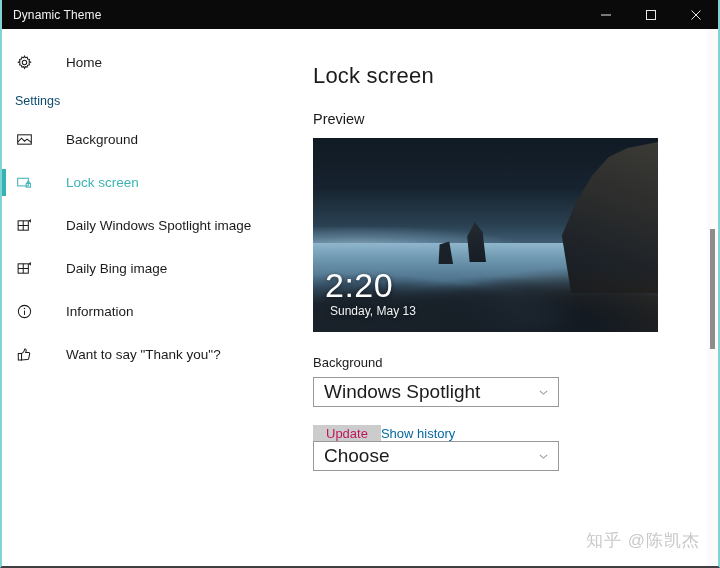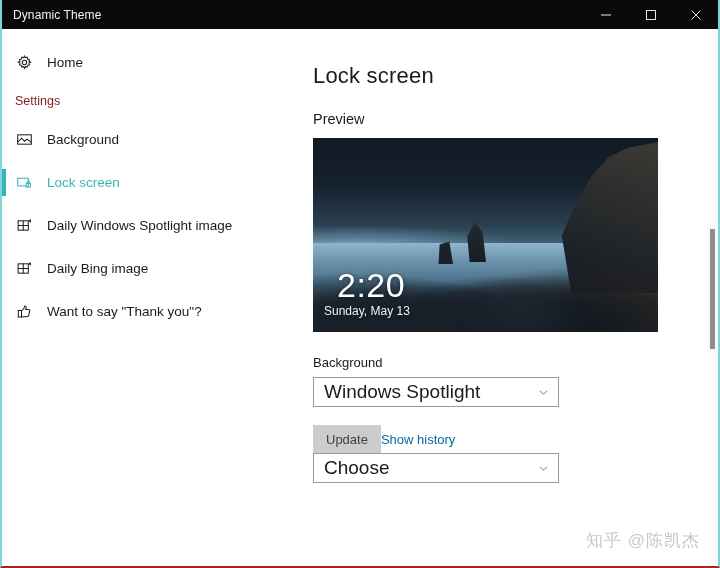--- a/index.html
+++ b/index.html
@@ -14,21 +14,21 @@
     overflow: hidden;
   }
   .window {
     position: relative;
     width: 720px;
     height: 568px;
     box-sizing: border-box;
     background: #ffffff;
     border-left: 2px solid #7fd4d4;
     border-right: 2px solid #7fd4d4;
-    border-bottom: 2px solid #b91c1c;
+    border-bottom: 2px solid #404040;
     display: flex;
     flex-direction: column;
     overflow: hidden;
   }
   
   .titlebar {
     height: 29px;
     min-height: 29px;
     background: #0a0a0a;
     display: flex;
@@ -73,20 +73,21 @@
     padding-top: 12px;
     box-sizing: border-box;
   }
   .nav-item {
     height: 43px;
     display: flex;
     align-items: center;
     position: relative;
     padding-left: 14px;
     box-sizing: border-box;
+    gap: 19px;
   }
   .nav-item .accent {
     position: absolute;
     left: 0;
     top: 8px;
     bottom: 8px;
     width: 4px;
     background: transparent;
   }
   .nav-item.selected .accent { background: #36b3b3; }
@@ -101,21 +102,21 @@
   .nav-label {
     font-size: 13.5px;
     color: #1b1b1b;
     margin-left: 5px;
     white-space: nowrap;
   }
   .nav-item.selected .nav-icon,
   .nav-item.selected .nav-label { color: #3cb4b4; }
   .section-label {
     font-size: 12.5px;
-    color: #7f1d1d;
+    color: #0c4a6e;
     padding: 10px 0 10px 13px;
   }
   
   .main {
     flex: 1;
     padding: 34px 0 0 14px;
     box-sizing: border-box;
     position: relative;
     overflow: hidden;
   }
@@ -171,32 +172,32 @@
     background: linear-gradient(180deg, #242b33 0%, #171d24 100%);
     clip-path: polygon(20% 100%, 10% 40%, 42% 6%, 74% 30%, 88% 100%);
   }
   .pv-stack2 {
     position: absolute; left: 36%; top: 52%; width: 5%; height: 13%;
     background: #1a2129;
     clip-path: polygon(8% 100%, 14% 22%, 70% 10%, 92% 100%);
   }
   .pv-clock {
     position: absolute;
-    left: 24px;
+    left: 12px;
     bottom: 30px;
     color: #ffffff;
     font-size: 34px;
     font-weight: 300;
     letter-spacing: .5px;
     text-shadow: 0 1px 4px rgba(0,0,0,.55);
     line-height: 1;
   }
   .pv-date {
     position: absolute;
-    left: 11px;
+    left: 17px;
     bottom: 14px;
     color: #f0f4f6;
     font-size: 12px;
     text-shadow: 0 1px 4px rgba(0,0,0,.6);
   }
   
   .field-label {
     font-size: 13px;
     color: #1b1b1b;
     margin: 23px 0 7px 0;
@@ -218,24 +219,24 @@
   }
   .chev { color: #9a9a9a; display: flex; }
   .row-actions {
     display: flex;
     align-items: center;
     margin-top: 18px;
   }
   .btn {
     background: #cccccc;
     border: none;
-    height: 28px;
+    height: 16px;
     padding: 0 13px;
     font-size: 13px;
-    color: #404040;
+    color: #be185d;
     font-family: "Liberation Sans", sans-serif;
     cursor: pointer;
   }
   .link {
     color: #0369a1;
     font-size: 13px;
     cursor: pointer;
   }
   
   .scrollbar {
@@ -349,20 +350,31 @@
         <span class="nav-icon">
           <svg width="17" height="17" viewBox="0 0 20 20" fill="none" stroke="currentColor" stroke-width="1.2">
             <rect x="2.5" y="4.5" width="12" height="11"></rect>
             <path d="M2.5 10h12M8.5 4.5v11"></path>
             <path d="M14.5 4.5l3-2.2v4.4z" fill="currentColor" stroke="none"></path>
           </svg>
         </span>
         <span class="nav-label">Daily Bing image</span>
       </div>
 
+      <div class="nav-item">
+        <span class="accent"></span>
+        <span class="nav-icon">
+          <svg width="17" height="17" viewBox="0 0 20 20" fill="none" stroke="currentColor" stroke-width="1.2">
+            <circle cx="10" cy="10" r="7.2"></circle>
+            <path d="M10 9v5"></path>
+            <circle cx="10" cy="6.4" r=".85" fill="currentColor" stroke="none"></circle>
+          </svg>
+        </span>
+        <span class="nav-label">Information</span>
+      </div>
 
       <div class="nav-item">
         <span class="accent"></span>
         <span class="nav-icon">
           <svg width="17" height="17" viewBox="0 0 20 20" fill="none" stroke="currentColor" stroke-width="1.2">
             <path d="M6.5 16.5V8.8c1.6-.5 2.6-1.6 3.1-3 .3-.9.2-1.9.9-2.2.8-.3 1.5.4 1.5 1.5 0 .9-.3 1.8-.6 2.6h3.4c.9 0 1.5.7 1.3 1.5l-1.2 5.6c-.2.7-.8 1.2-1.5 1.2z"></path>
             <rect x="2.7" y="8.8" width="3.8" height="7.7"></rect>
           </svg>
         </span>
         <span class="nav-label">Want to say "Thank you"?</span>

